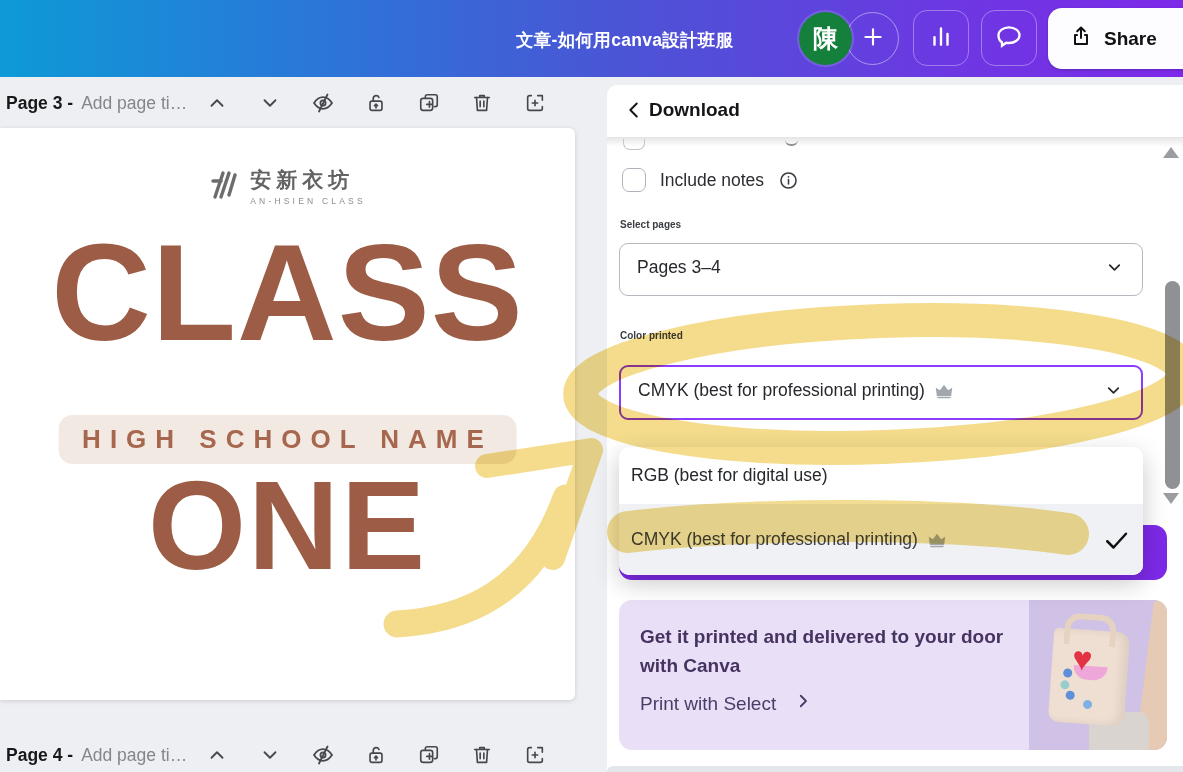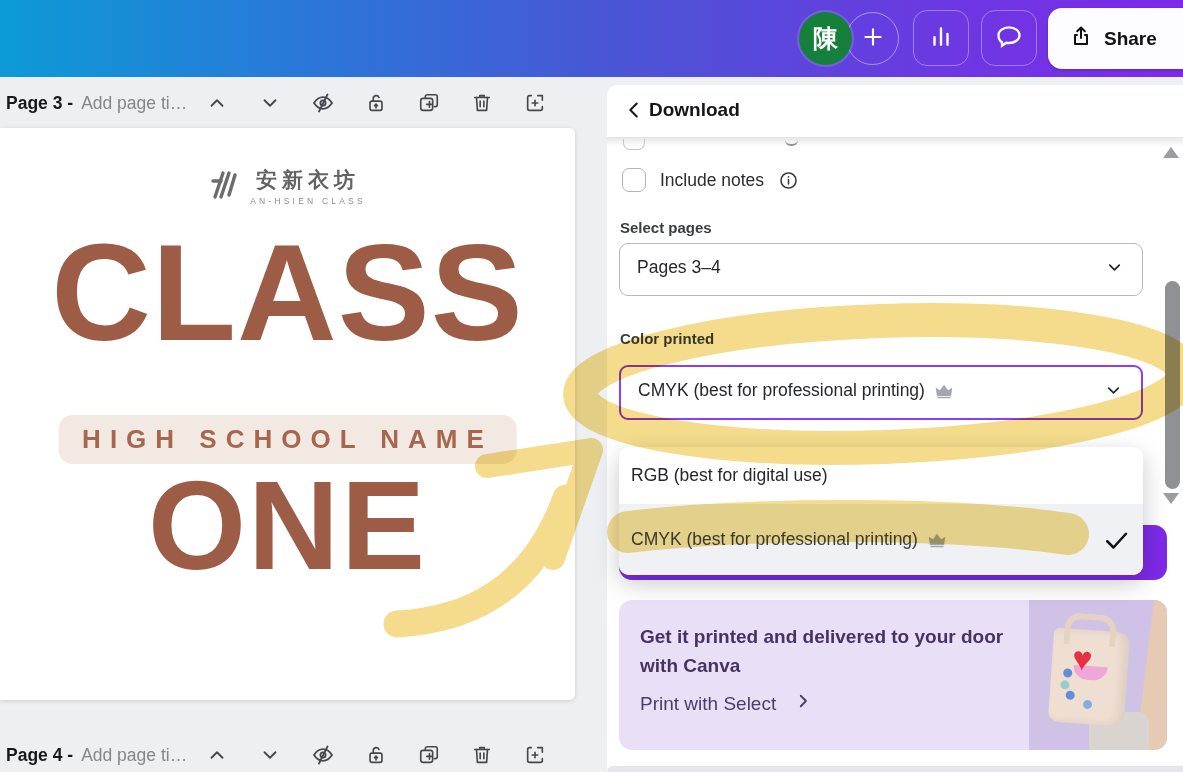--- a/index.html
+++ b/index.html
@@ -28,21 +28,21 @@
   .pt-top { top:84px; } .pt-bottom { top:736px; }
   .pt-label { font-size:17.5px; font-weight:bold; color:#17181a; margin-left:6px; white-space:nowrap; }
   .pt-placeholder { font-size:17.5px; color:#83868c; margin-left:8px; white-space:nowrap; }
   .pt-icons { display:flex; margin-left:18px; gap:29px; color:#45484e; }
   .pt-icons .tb-icon { width:24px; height:24px; display:flex; align-items:center; justify-content:center; }
 
   
   .canvas-page { position:absolute; left:0; top:128px; width:575px; height:572px; background:#fff;
     border-radius:0 6px 6px 0; box-shadow:0 1px 5px rgba(0,0,0,.14); }
   .logo { position:absolute; left:0; right:0; top:38px; display:flex; justify-content:center; align-items:center; gap:9px; color:#6c6c6c; }
-  .logo-texts { display:flex; flex-direction:column;text-align:center; }
+  .logo-texts { display:flex; flex-direction:column; }
   .logo-cjk { font-size:21px; font-weight:bold; letter-spacing:5px; color:#636363; }
   .logo-sub { font-size:8.5px; letter-spacing:3.2px; color:#8d8d8d; margin-top:2px; }
   .word-top { position:absolute; top:82px; left:0; right:0; text-align:center;
     font-size:138px; line-height:1.2; font-weight:900; color:#9d5c45; letter-spacing:1px; }
   .name-badge { position:absolute; top:287px; left:50%; transform:translateX(-50%);
     background:#f2e9e2; border-radius:14px; padding:9px 24px; font-size:26px; font-weight:bold;
     color:#a6674e; letter-spacing:9px; white-space:nowrap; }
   .word-bottom { position:absolute; top:322px; left:0; right:0; text-align:center;
     font-size:126px; line-height:1.2; font-weight:900; color:#9d5c45; letter-spacing:2px; }
 
@@ -59,21 +59,21 @@
   .cut-checkbox { position:absolute; left:16px; top:54px; width:22px; height:11px;
     border:1.6px solid #c2c5ca; border-top:none; border-radius:0 0 7px 7px; }
   .cut-mark { position:absolute; left:178px; top:55px; width:13px; height:6px;
     border-bottom:2.2px solid #8f9297; border-radius:0 0 7px 7px; }
 
   .include-row { position:absolute; left:15px; top:83px; display:flex; align-items:center; gap:14px;text-align:center; }
   .checkbox { width:24px; height:24px; border:1.7px solid #b0b4ba; border-radius:7px; background:#fff; }
   .include-label { font-size:17.5px; color:#2b2d31; }
   .info-icon { color:#3c3e43; display:flex; }
 
-  .field-label { position:absolute; left:13px; font-size:15px; font-weight:bold; color:#3a3d42; }
+  .field-label { position:absolute; left:13px; font-size:10px; font-weight:bold; color:#3a3d42; }
   .lbl-pages { top:134px; } .lbl-profile { top:245px; }
 
   .select { position:absolute; left:12px; width:524px; background:#fff; border-radius:9px;
     display:flex; align-items:center; padding:0 18px 4px 17px; font-size:17.5px; color:#26282c; }
   .select-pages { top:158px; height:53px; border:1px solid #b6bac0; }
   .select-profile { top:280px; height:55px; border:2px solid #8b3dff; gap:10px; }
   .select .grow { flex:1; }
   .select .chev { color:#26282c; display:flex; }
   .crown { display:flex; color:#a2a7ad; }
 
@@ -116,20 +116,21 @@
   
   .annotations { position:absolute; left:0; top:0; width:1183px; height:772px;
     mix-blend-mode:multiply; opacity:.74; z-index:50; pointer-events:none; }
 </style>
 </head>
 <body>
 
 <div id="app">
 
   <div class="topbar">
+    <div class="doc-title">文章-如何用canva設計班服</div>
     <div class="avatar">
       <span>陳</span>
     </div>
     <div class="plus-btn">
       <span class="icon">
         <svg width="26" height="26" viewBox="0 0 24 24" fill="none" stroke="currentColor" stroke-width="2" stroke-linecap="round">
             <path d="M12 5v14M5 12h14"></path>
           </svg>
       </span>
     </div>

